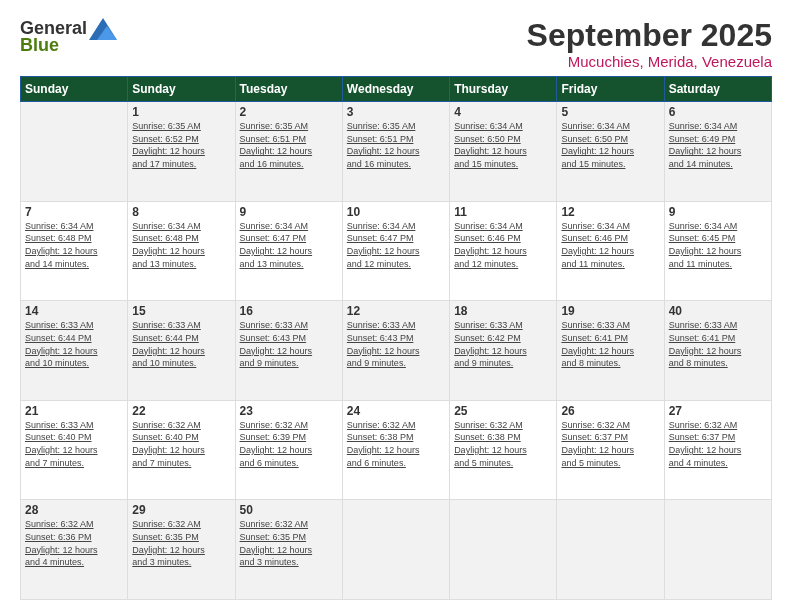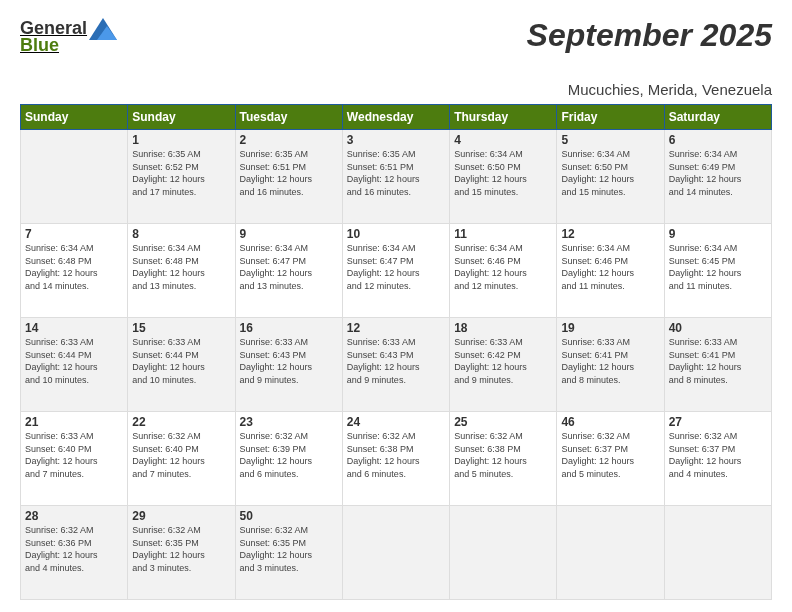--- a/index.html
+++ b/index.html
@@ -20,58 +20,55 @@
     .header {
       display: flex;
       align-items: flex-start;
       justify-content: space-between;
       margin-bottom: 6px;
     }
     .logo {
       display: flex;
       align-items: center;
       gap: 0px;
-      text-decoration: underline;
     }
     .logo-text {
       font-size: 18px;
       font-weight: bold;
       color: #333;
       line-height: 1.1;
     }
     .logo-icon {
       width: 28px;
       height: 22px;
       margin-left: 2px;
     }
     .title-block {
       text-align: right;
     }
     .title-block h1 {
       font-size: 32px;
       font-weight: bold;
       color: #333;
       line-height: 1.1;
-      font-style: italic;
     }
     .title-block h2 {
       font-size: 15px;
       font-weight: normal;
-      color: #404040;
-      margin-top: 28px;
+      color: #be185d;
     }
     .calendar {
       flex: 1;
       border: 1px solid #ccc;
       border-collapse: collapse;
       width: 100%;
       table-layout: fixed;
     }
     .calendar thead tr th {
-      background-color: #4d7c0f;
+      background-color: #14532d;
       color: #fff;
       font-size: 12px;
       font-weight: bold;
       padding: 5px 4px;
       text-align: left;
       border: 1px solid #1e5a9c;
     }
     .calendar tbody tr td {
       border: 1px solid #ddd;
       vertical-align: top;
@@ -84,20 +81,21 @@
       font-size: 12px;
       font-weight: bold;
       color: #333;
       display: block;
       margin-bottom: 1px;
     }
     .day-info {
       font-size: 9px;
       color: #444;
       line-height: 1.4;
+      text-decoration: underline;
     }
     .empty-cell {
       background: #f9f9f9;
     }
     .row-shaded td {
       background-color: #f2f2f2;
     }
   </style>
 </head>
 <body>
@@ -312,21 +310,21 @@
 and 6 minutes.</div>
           </td>
           <td>
             <span class="day-number">25</span>
             <div class="day-info" style="white-space: pre-line;">Sunrise: 6:32 AM
 Sunset: 6:38 PM
 Daylight: 12 hours
 and 5 minutes.</div>
           </td>
           <td>
-            <span class="day-number">46</span>
+            <span class="day-number">26</span>
             <div class="day-info" style="white-space: pre-line;">Sunrise: 6:32 AM
 Sunset: 6:37 PM
 Daylight: 12 hours
 and 5 minutes.</div>
           </td>
           <td>
             <span class="day-number">27</span>
             <div class="day-info" style="white-space: pre-line;">Sunrise: 6:32 AM
 Sunset: 6:37 PM
 Daylight: 12 hours

